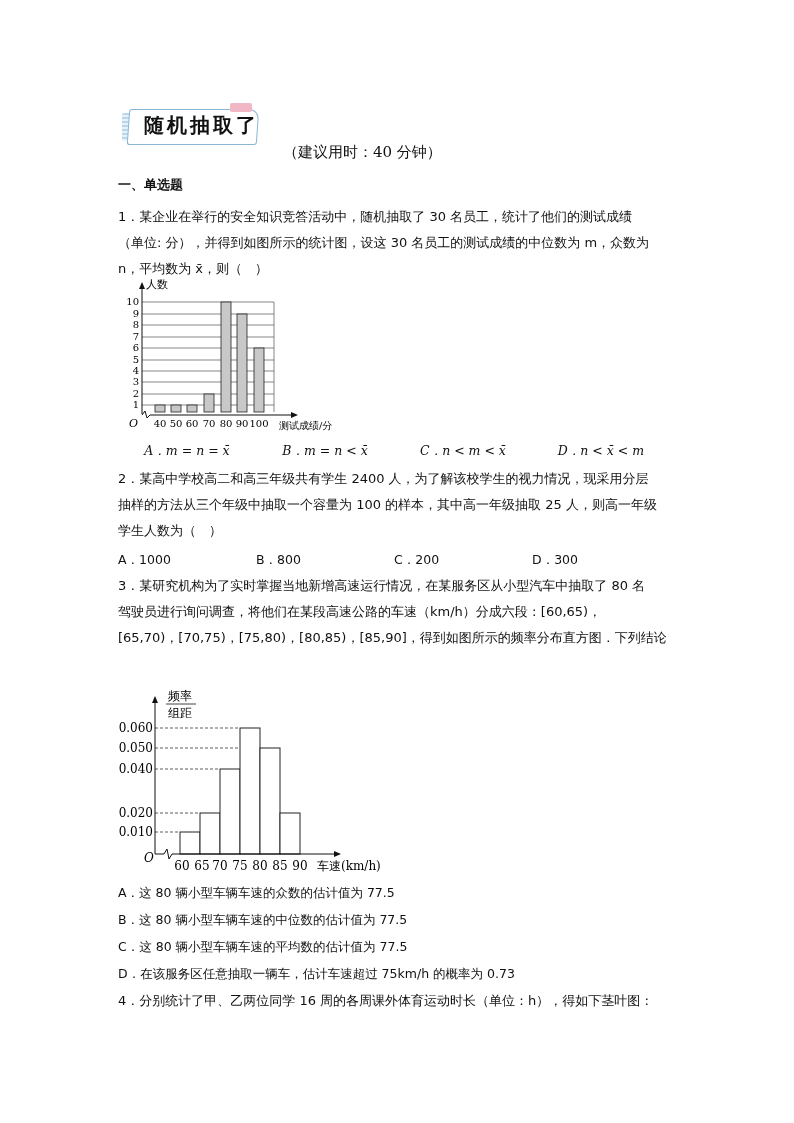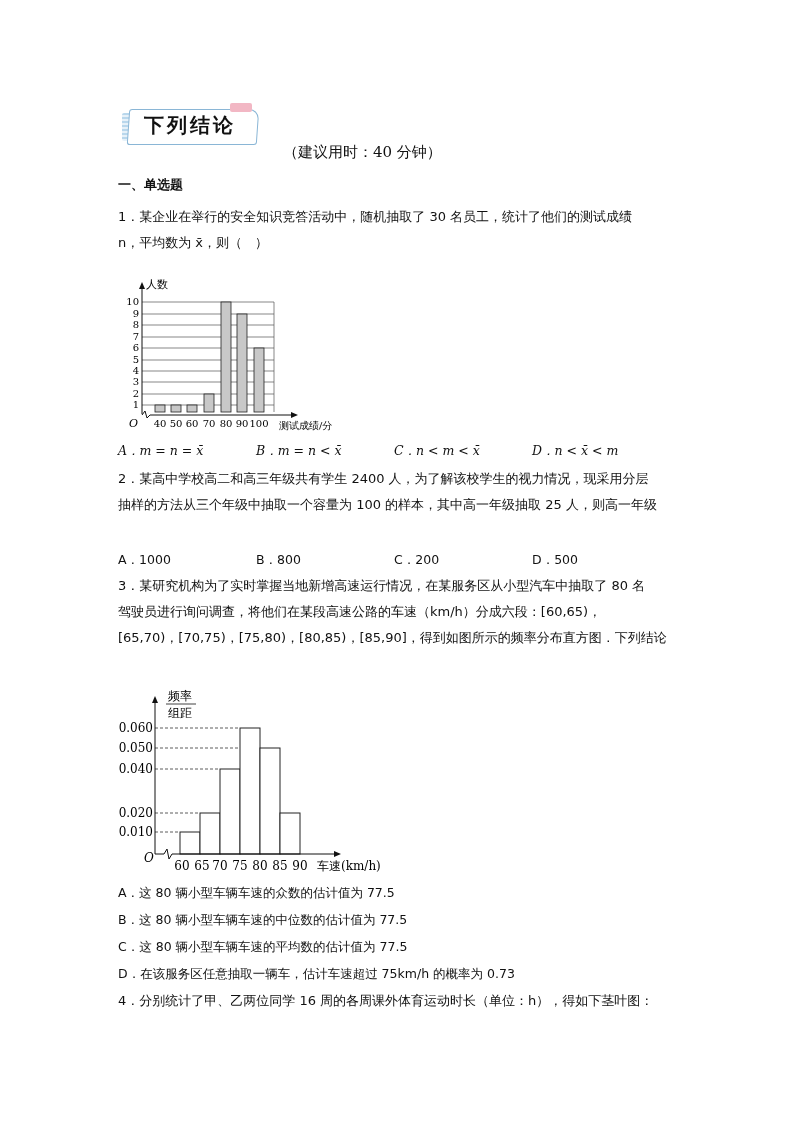--- a/index.html
+++ b/index.html
@@ -25,28 +25,29 @@
   .m { font-family: "DejaVu Serif", serif; font-style: italic; }
   svg text { font-family: "DejaVu Serif", serif; }
 </style>
 </head>
 <body>
 
 <div class="abs badge">
   <div class="badge-left"></div>
   <div class="badge-box"></div>
   <div class="badge-clip"></div>
-  <div class="badge-text">下列结论</div>
+  <div class="badge-text">随机抽取了</div>
 </div>
 <div class="abs subtitle">（建议用时：40 分钟）</div>
 
 <div class="abs section">一、单选题</div>
 
 <div class="abs para" style="top:204px;">
   <div>1．某企业在举行的安全知识竞答活动中，随机抽取了 30 名员工，统计了他们的测试成绩</div>
+  <div>（单位: 分），并得到如图所示的统计图，设这 30 名员工的测试成绩的中位数为 m，众数为</div>
   <div>n，平均数为 x̄，则（　）</div>
 </div>
 
 <svg class="abs" style="left:112px; top:272px;" width="250" height="165">
   <g stroke="#555" stroke-width="0.7">
     <line x1="30" y1="30" x2="162" y2="30"></line>
       <line x1="30" y1="42" x2="162" y2="42"></line>
     <line x1="30" y1="53" x2="162" y2="53"></line>
       <line x1="30" y1="65" x2="162" y2="65"></line>
     <line x1="30" y1="76" x2="162" y2="76"></line>
@@ -92,36 +93,37 @@
     <text x="64" y="155">50</text>
     <text x="80" y="155">60</text>
     <text x="97" y="155">70</text>
     <text x="114" y="155">80</text>
     <text x="130" y="155">90</text>
     <text x="147" y="155">100</text>
   </g>
   <text x="167" y="157" font-size="10">测试成绩/分</text>
 </svg>
 
-<div class="abs opts m" style="top:443px;">
+<div class="abs opts m" style="top:443px;text-align:center;">
   <span>A．m = n = x̄</span>
   <span>B．m = n &lt; x̄</span>
   <span>C．n &lt; m &lt; x̄</span>
   <span>D．n &lt; x̄ &lt; m</span>
 </div>
 
 <div class="abs para" style="top:466px;">
   <div>2．某高中学校高二和高三年级共有学生 2400 人，为了解该校学生的视力情况，现采用分层</div>
   <div>抽样的方法从三个年级中抽取一个容量为 100 的样本，其中高一年级抽取 25 人，则高一年级</div>
+  <div>学生人数为（　）</div>
 </div>
 <div class="abs opts" style="top:552px;">
   <span>A．1000</span>
   <span>B．800</span>
   <span>C．200</span>
-  <span>D．500</span>
+  <span>D．300</span>
 </div>
 
 <div class="abs para" style="top:573px;">
   <div>3．某研究机构为了实时掌握当地新增高速运行情况，在某服务区从小型汽车中抽取了 80 名</div>
   <div>驾驶员进行询问调查，将他们在某段高速公路的车速（km/h）分成六段：[60,65)，</div>
   <div>[65,70)，[70,75)，[75,80)，[80,85)，[85,90]，得到如图所示的频率分布直方图．下列结论</div>
 </div>
 
 <svg class="abs" style="left:112px; top:686px;" width="290" height="192">
   <g stroke="#333" stroke-width="0.8" stroke-dasharray="3,2">

